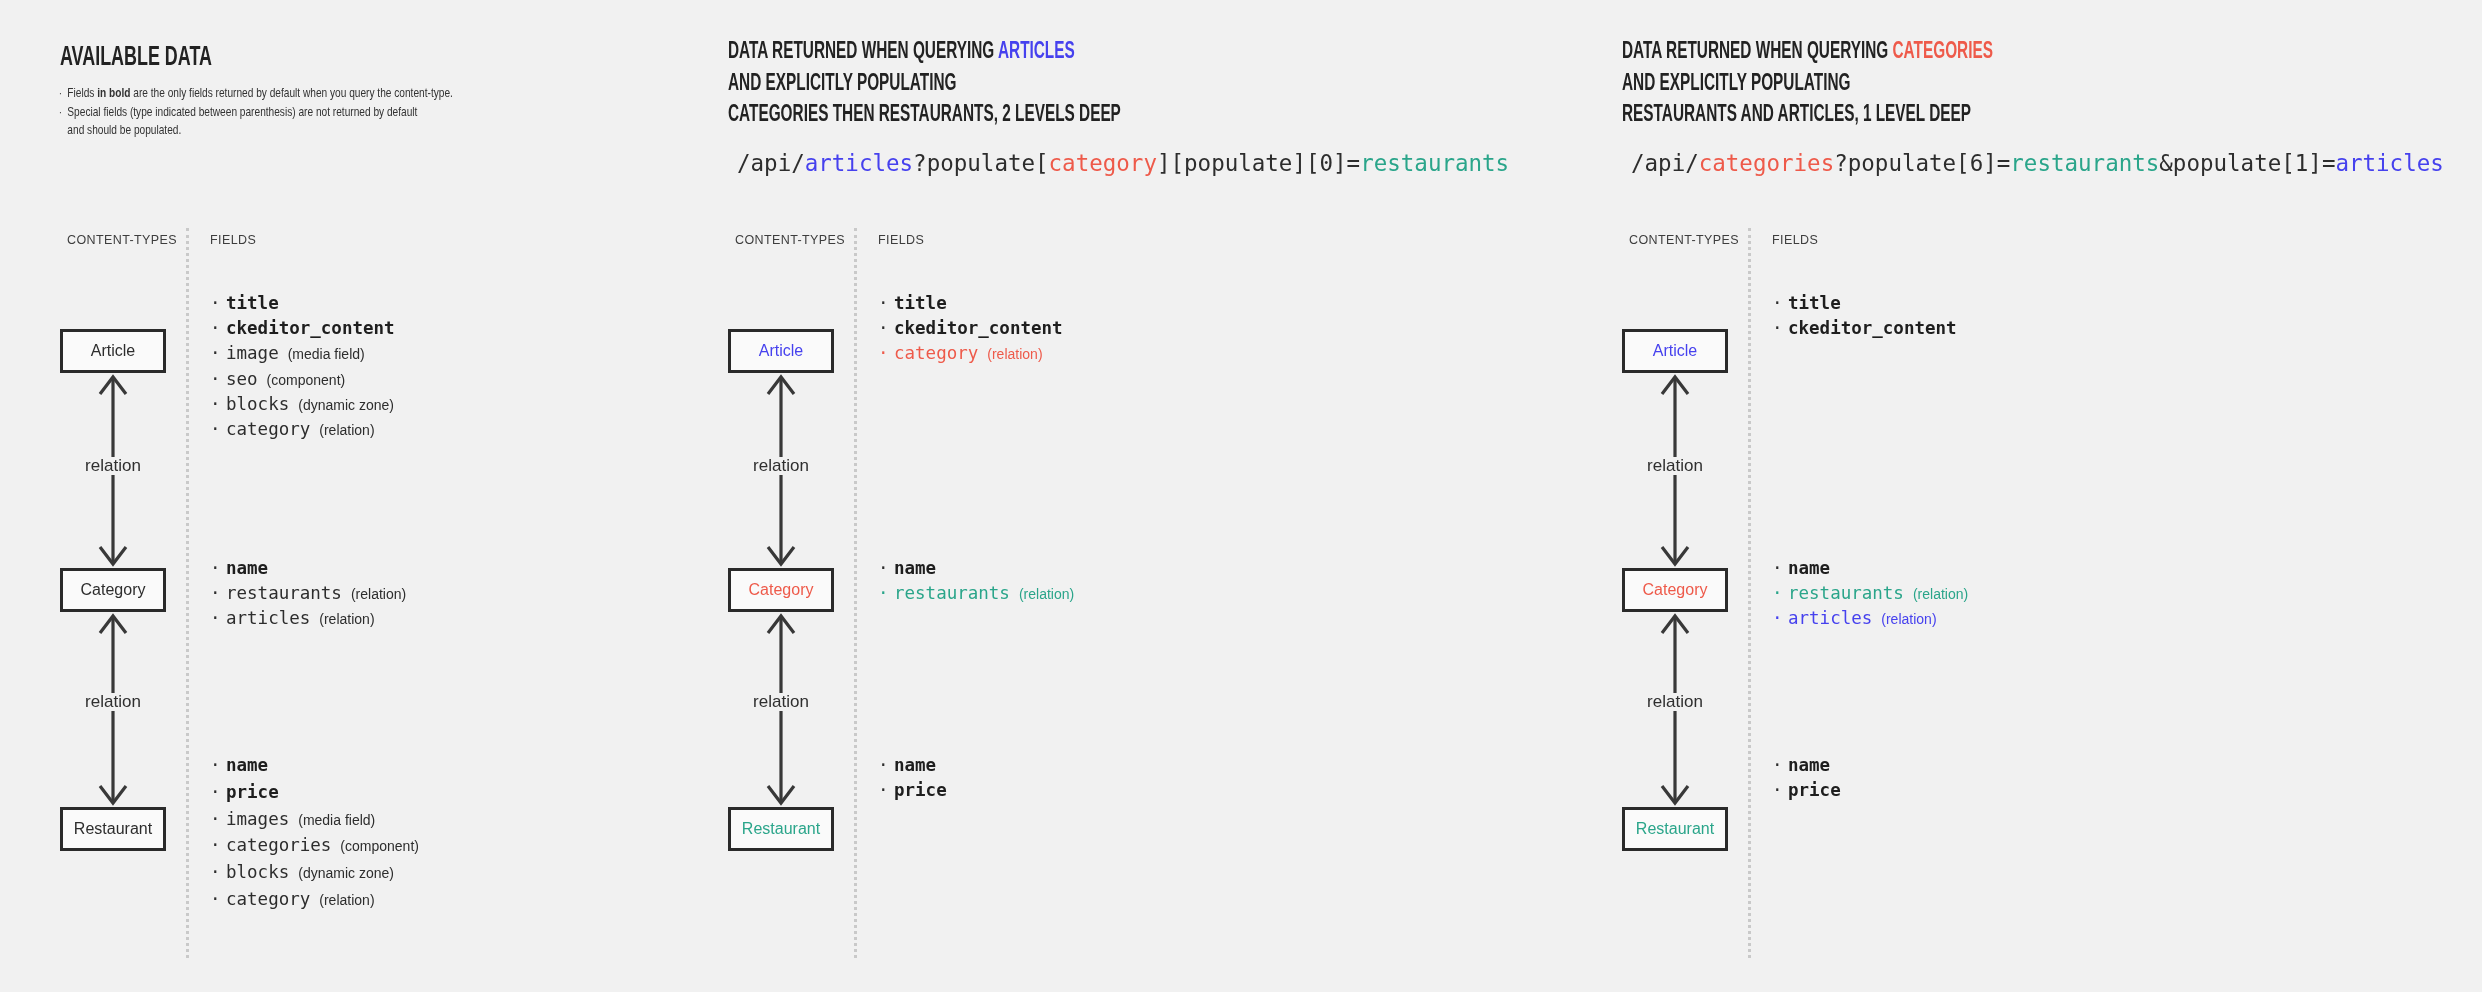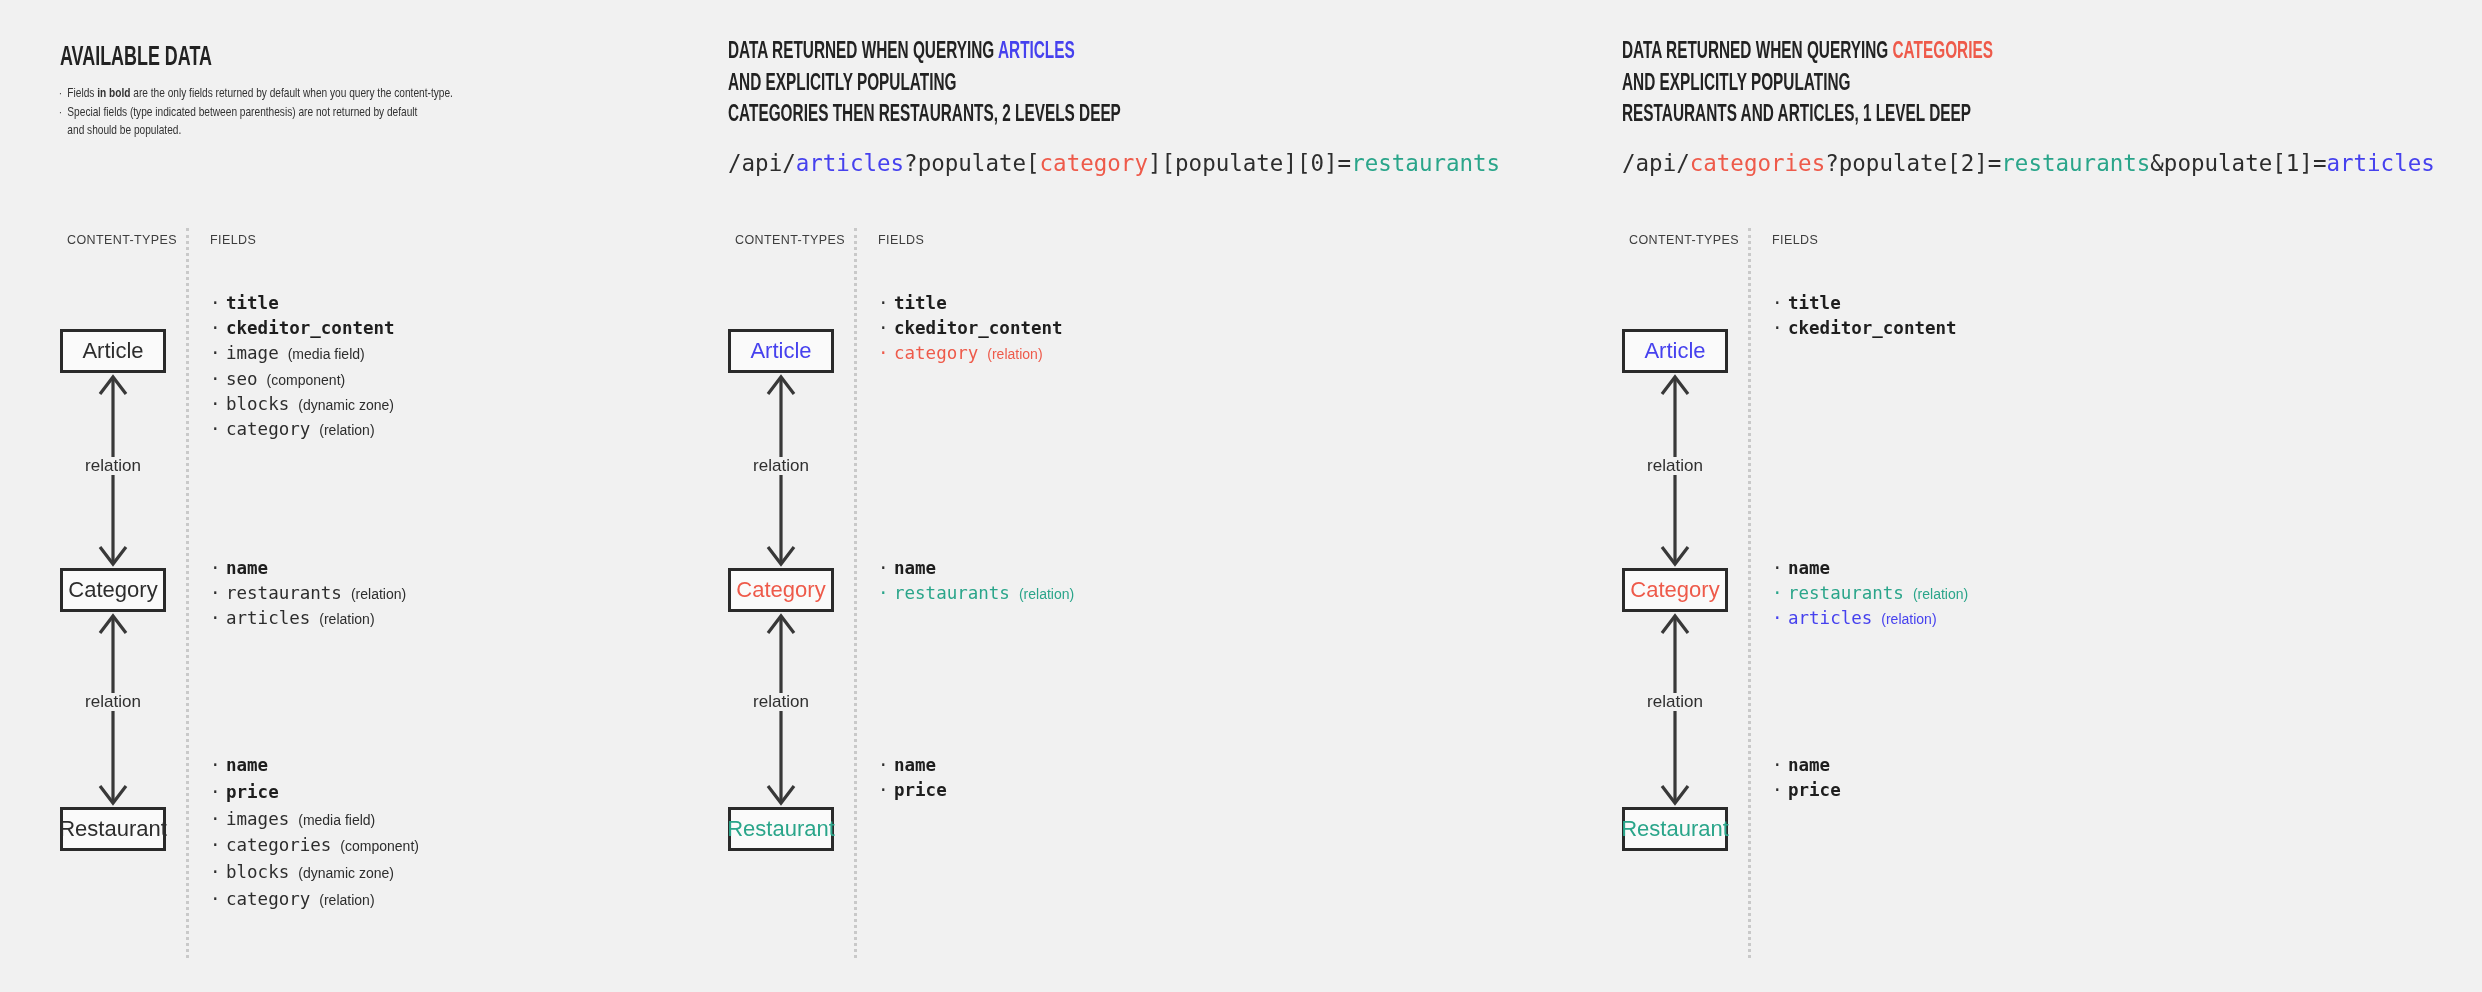--- a/index.html
+++ b/index.html
@@ -17,29 +17,29 @@
   .col-title.one{top:40px;font-size:28px;}
   .tline{display:block;}
 
   .notes{position:absolute;top:84px;left:-2px;width:562px;font-size:13px;line-height:18.6px;color:#323232;
     transform:scaleX(0.78);transform-origin:0 0;}
   .note{position:relative;padding-left:12px;}
   .note::before{content:"\00B7";position:absolute;left:1px;color:#444;}
   .nb{font-weight:bold;}
   .nline{display:block;}
 
-  .code{position:absolute;top:150px;left:0;font-family:"DejaVu Sans Mono",monospace;font-size:22.5px;white-space:nowrap;text-align:center;}
+  .code{position:absolute;top:150px;left:9px;font-family:"DejaVu Sans Mono",monospace;font-size:22.5px;white-space:nowrap;text-align:center;}
 
   .ct-label,.f-label{position:absolute;top:233px;font-size:12.5px;letter-spacing:0.4px;color:var(--muted);white-space:nowrap;margin-left:7px;}
   .ct-label{left:0;} .f-label{left:143px;}
   .separator{position:absolute;left:126px;top:228px;height:730px;width:0;border-left:3px dotted var(--separator);}
 
   .ctbox{position:absolute;left:0;width:106px;height:44px;border:3px solid var(--box-border);background:var(--box-fill);
     display:flex;align-items:center;justify-content:center;}
-  .boxlabel{font-size:22px;}
+  .boxlabel{font-size:16px;}
 
   .connector{position:absolute;left:36px;width:34px;height:195px;}
   .rel-label{position:absolute;left:53px;transform:translateX(-50%);background:var(--background);
     padding:0 5px;font-size:17px;color:#2f2f2f;line-height:18px;}
 
   .fgroup{position:absolute;left:147px;}
   .fitem{position:relative;padding-left:19px;line-height:24.2px;font-family:"DejaVu Sans Mono",monospace;
     font-size:17.5px;color:var(--dark);white-space:nowrap;}
   .lh-lg .fitem{line-height:25.8px;}
   .fitem::before{content:"\00B7";position:absolute;left:3px;}
@@ -171,21 +171,21 @@
     </div>
   </div>
 
   <div class="col" id="col3">
     <div class="col-title">
       <div class="tline"><span>DATA RETURNED WHEN QUERYING </span><span class="c-red">CATEGORIES</span></div>
       <div class="tline">AND EXPLICITLY POPULATING</div>
       <div class="tline">RESTAURANTS AND ARTICLES, 1 LEVEL DEEP</div>
     </div>
 
-    <div class="code"><span class="c-dark">/api/</span><span class="c-red">categories</span><span class="c-dark">?populate[2]=</span><span class="c-teal">restaurants</span><span class="c-dark">&amp;populate[1]=</span><span class="c-blue">articles</span></div>
+    <div class="code"><span class="c-dark">/api/</span><span class="c-red">categories</span><span class="c-dark">?populate[6]=</span><span class="c-teal">restaurants</span><span class="c-dark">&amp;populate[1]=</span><span class="c-blue">articles</span></div>
 
     <div class="ct-label">CONTENT-TYPES</div>
     <div class="f-label">FIELDS</div>
     <div class="separator"></div>
 
     <div class="ctbox" style="top:329px">
       <span class="boxlabel c-blue">Article</span>
     </div>
     <svg class="connector" style="top:373px" viewBox="0 0 34 195">
       <line x1="17" y1="4" x2="17" y2="191" stroke="var(--line)" stroke-width="3.2"></line>

